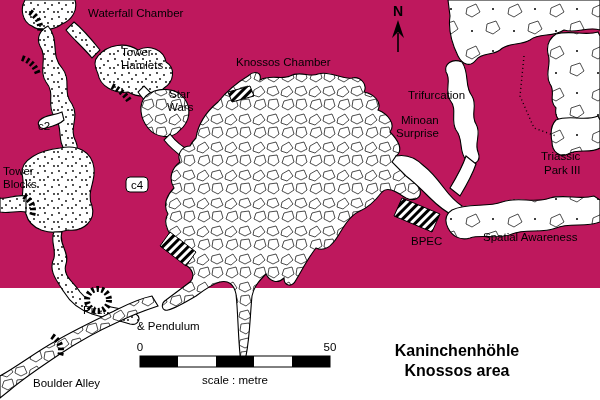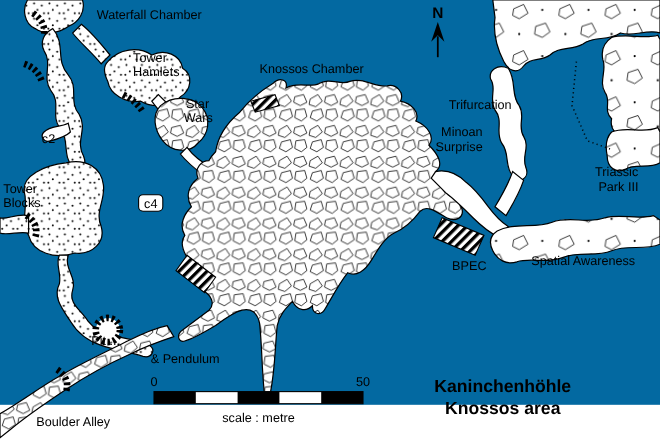--- a/index.html
+++ b/index.html
@@ -1,16 +1,16 @@
 <!DOCTYPE html>
 <html><head>
 <meta charset="utf-8">
 <style>
   html,body{margin:0;padding:0;background:#ffffff;width:600px;height:400px;overflow:hidden;}
-  .map-wrap{position:relative;width:600px;height:368px;background:#0369a1;font-family:"Liberation Sans",sans-serif;}
+  .map-wrap{position:relative;width:600px;height:288px;background:#be185d;font-family:"Liberation Sans",sans-serif;}
   svg{display:block;}
   text{fill:#000;font-family:"Liberation Sans",sans-serif;font-size:11.5px;}
   text.title{font-size:16px;font-weight:bold;}
   text.north{font-size:14px;font-weight:bold;}
   text.scalenum{font-size:11.5px;}
 </style>
 </head>
 <body>
 
 <div class="map-wrap">

